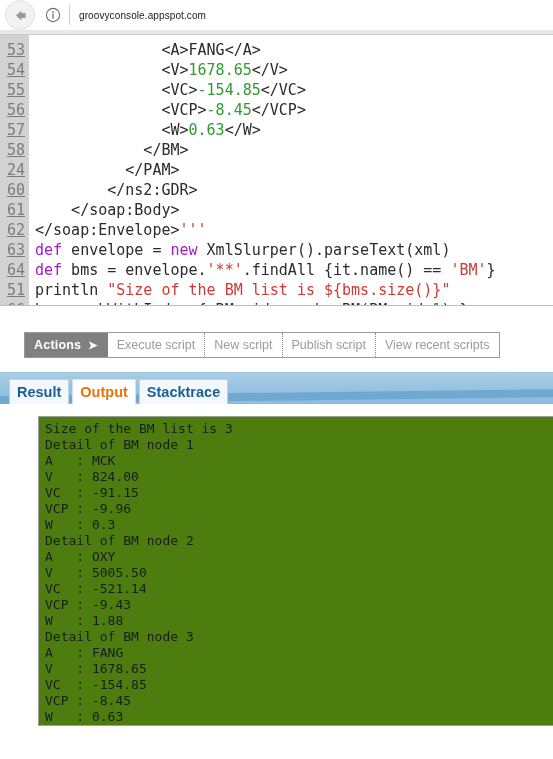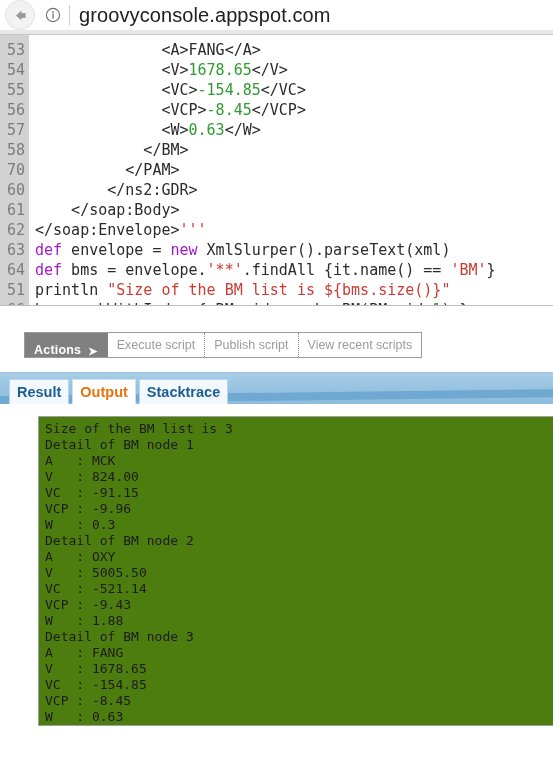--- a/index.html
+++ b/index.html
@@ -48,21 +48,21 @@
     flex: 0 0 auto;
   }
   .url-divider {
     width: 1px;
     height: 20px;
     background: #cfcfcf;
     margin: 0 9px 0 6px;
     flex: 0 0 auto;
   }
   .url-text {
-    font-size: 20px;
+    font-size: 10px;
     color: #202124;
     letter-spacing: 0.1px;
     white-space: nowrap;
     overflow: hidden;
     flex: 1 1 auto;
   }
   .chrome-sep {
     height: 4px;
     background: #e8e8e8;
     border-bottom: 1px solid #c9c9c9;
@@ -82,20 +82,21 @@
     flex: 0 0 29px;
     background: #d2d2d2;
     color: #7c7c7c;
     font-family: "DejaVu Sans Mono", monospace;
     font-size: 15px;
     line-height: 20px;
     text-align: right;
     padding: 5px 4px 0 0;
     box-sizing: border-box;
     user-select: none;
+    text-decoration: underline;
   }
   .code-area {
     flex: 1 1 auto;
     font-family: "DejaVu Sans Mono", monospace;
     font-size: 15px;
     line-height: 20px;
     padding: 5px 0 0 6px;
     box-sizing: border-box;
     white-space: pre;
     color: #2b2b2b;
@@ -121,21 +122,21 @@
     background: #ffffff;
     height: 26px;
     box-sizing: border-box;
   }
   .actions-btn {
     background: #808080;
     color: #ffffff;
     font-weight: bold;
     font-size: 12.5px;
     display: flex;
-    align-items: flex-end;
+    align-items: center;
     gap: 7px;
     padding: 0 10px 0 9px;
     letter-spacing: 0.2px;
   }
   .actions-arrow { font-size: 11px; line-height: 1; }
   .menu-item {
     display: flex;
     align-items: center;
     padding: 0 9px;
     font-size: 12.5px;
@@ -233,40 +234,41 @@
 <div class="chrome-sep"></div>
 
 <div class="editor">
   <div class="gutter" id="gutter">
       <div class="code-line">53</div>
       <div class="code-line">54</div>
       <div class="code-line">55</div>
       <div class="code-line">56</div>
       <div class="code-line">57</div>
       <div class="code-line">58</div>
-      <div class="code-line">70</div>
+      <div class="code-line">24</div>
       <div class="code-line">60</div>
       <div class="code-line">61</div>
       <div class="code-line">62</div>
       <div class="code-line">63</div>
       <div class="code-line">64</div>
       <div class="code-line">51</div>
       <div class="code-line">66</div>
     </div>
   <div class="code-area" id="code-area"><div class="code-line"><span class="tok-pln">              &lt;A&gt;FANG&lt;/A&gt;</span></div><div class="code-line"><span class="tok-pln">              &lt;V&gt;</span><span class="tok-num">1678.65</span><span class="tok-pln">&lt;/V&gt;</span></div><div class="code-line"><span class="tok-pln">              &lt;VC&gt;</span><span class="tok-num">-154.85</span><span class="tok-pln">&lt;/VC&gt;</span></div><div class="code-line"><span class="tok-pln">              &lt;VCP&gt;</span><span class="tok-num">-8.45</span><span class="tok-pln">&lt;/VCP&gt;</span></div><div class="code-line"><span class="tok-pln">              &lt;W&gt;</span><span class="tok-num">0.63</span><span class="tok-pln">&lt;/W&gt;</span></div><div class="code-line"><span class="tok-pln">            &lt;/BM&gt;</span></div><div class="code-line"><span class="tok-pln">          &lt;/PAM&gt;</span></div><div class="code-line"><span class="tok-pln">        &lt;/ns2:GDR&gt;</span></div><div class="code-line"><span class="tok-pln">    &lt;/soap:Body&gt;</span></div><div class="code-line"><span class="tok-pln">&lt;/soap:Envelope&gt;</span><span class="tok-str">'''</span></div><div class="code-line"><span class="tok-kw">def</span><span class="tok-pln"> envelope = </span><span class="tok-kw">new</span><span class="tok-pln"> XmlSlurper().parseText(xml)</span></div><div class="code-line"><span class="tok-kw">def</span><span class="tok-pln"> bms = envelope.</span><span class="tok-str">'**'</span><span class="tok-pln">.findAll {it.name() == </span><span class="tok-str">'BM'</span><span class="tok-pln">}</span></div><div class="code-line"><span class="tok-pln">println </span><span class="tok-str">"Size of the BM list is ${bms.size()}"</span></div><div class="code-line"><span class="tok-pln">bms.eachWithIndex { BM, id -&gt; showBM(BM, id+</span><span class="tok-num">1</span><span class="tok-pln">) }</span></div></div>
 </div>
 
 <div class="toolbar-wrap">
   <div class="toolbar">
     <div class="actions-btn">
       <span>Actions</span>
       <span class="actions-arrow">➤</span>
     </div>
     <div id="toolbar-items" style="display:flex;justify-content:flex-end;">
         <div class="menu-item">Execute script</div>
+        <div class="menu-item">New script</div>
         <div class="menu-item">Publish script</div>
         <div class="menu-item">View recent scripts</div>
       </div>
   </div>
 </div>
 
 <div class="tabs-bar">
   <div class="tabs" id="result-tabs">
       <div class="tab">Result</div>
       <div class="tab active">Output</div>

